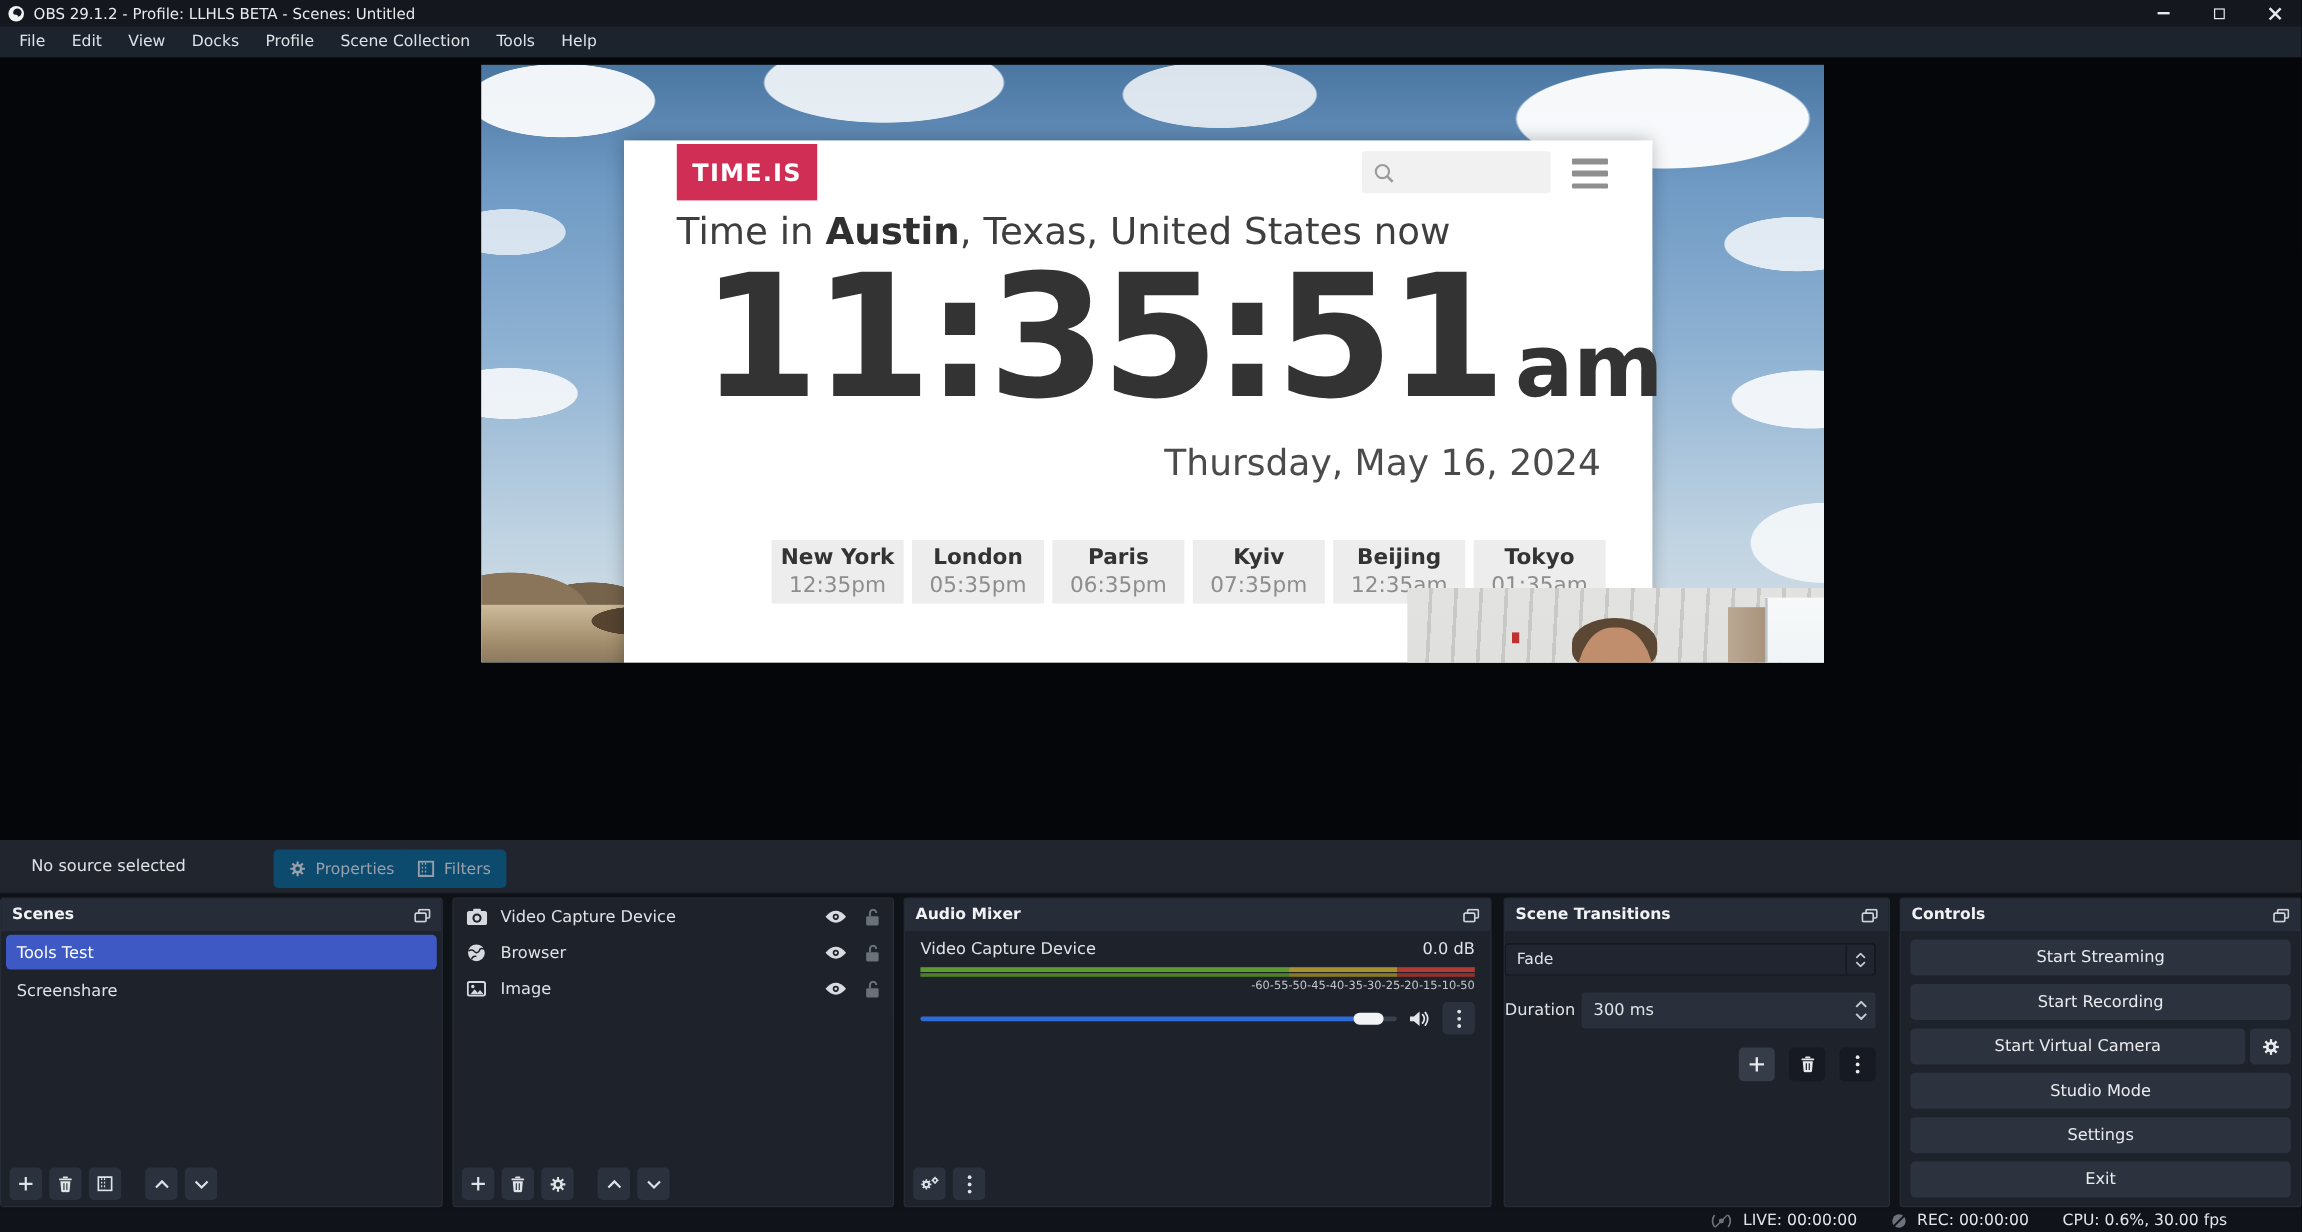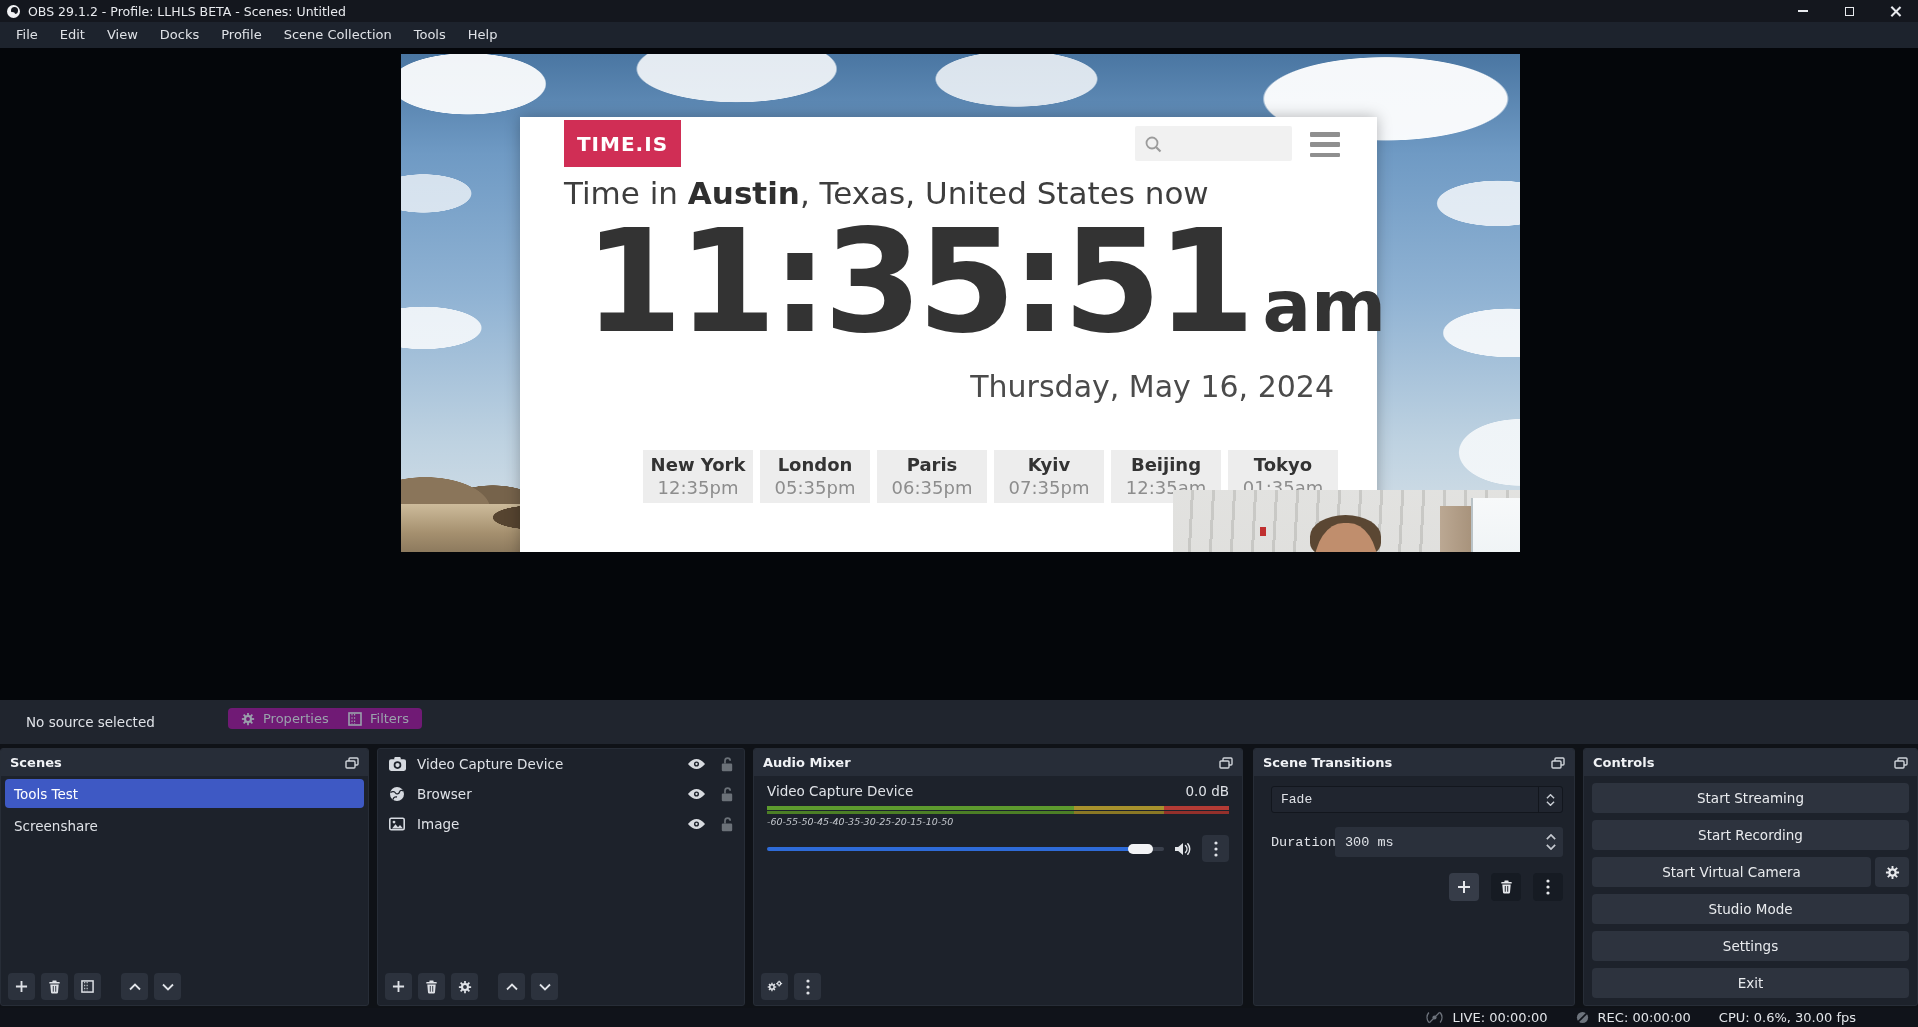--- a/index.html
+++ b/index.html
@@ -85,21 +85,21 @@
   .wc-chair3 { position:absolute; left:0%; top:62%; width:12%; height:38%; background:#41546b; border-radius:4px 4px 0 0; }
   .wc-person-body { position:absolute; left:27%; bottom:-2%; width:46%; height:58%; background:#222938; border-radius:46% 46% 0 0 / 90% 90% 0 0; }
   .wc-hair { position:absolute; left:39.5%; top:13%; width:20.5%; height:22%; background:#5b4733; border-radius:50% 50% 35% 35%; }
   .wc-head { position:absolute; left:40.5%; top:17%; width:18.5%; height:43%; background:#c08e6d; border-radius:46% 46% 42% 42% / 52% 52% 46% 46%; }
   .wc-beard { position:absolute; left:42%; top:38%; width:15.5%; height:20%; background:#4d3c2b; border-radius:28% 28% 46% 46%; }
   .wc-patch { position:absolute; left:44.5%; bottom:2%; width:9%; height:14%; background:#e0751c; border-radius:50% 50% 20% 20%; }
 
   
   .src-toolbar { position:absolute; left:0; top:700px; width:100%; height:44px; background:#20252e; }
   .src-status { position:absolute; left:26px; top:14px; font-size:13.5px; color:#dfe2e7; }
-  .tool-btn { position:absolute; top:8px; height:21px; display:flex; align-items:center; gap:8px; padding:0 13px; background:#701a75; border-radius:4px; color:#9aa1ac; font-size:13px; }
+  .tool-btn { position:absolute; top:8px; height:32px; display:flex; align-items:center; gap:8px; padding:0 13px; background:#0c4a6e; border-radius:4px; color:#9aa1ac; font-size:13px; }
   .btn-properties { left:228px; }
   .btn-filters { left:335px; }
 
   
   .panel { position:absolute; top:748px; height:258px; background:#1d222b; border:1px solid #272d37; border-radius:3px; overflow:hidden; }
   #panel-scenes { left:0; width:369px; }
   #panel-sources { left:377px; width:368px; }
   #panel-mixer { left:753px; width:490px; }
   #panel-transitions { left:1253px; width:322px; }
   #panel-controls { left:1583px; width:335px; }
@@ -118,29 +118,29 @@
   .s-label { margin-left:10px; }
   .row-icons { margin-left:auto; display:flex; gap:15px; align-items:center; }
   .eye { color:#d8dbe0; } .lock { color:#6b7178; }
 
   
   .mixer-body { padding:7px 13px 0 13px; }
   .mx-row1 { display:flex; justify-content:space-between; font-size:13.5px; }
   .mx-meter { margin-top:7px; }
   .mx-bar { height:3.5px; background:linear-gradient(90deg,var(--meter-green,#5d9b2e) 0 66.5%,var(--meter-yellow,#a8922d) 66.5% 86%,var(--meter-red,#b43b35) 86% 100%); }
   .mx-bar.b2 { margin-top:1px; filter:brightness(.82); }
-  .mx-ticks { display:flex; justify-content:flex-start; font-size:9.5px; color:#c2c6cc; margin-top:2px;font-style:italic; }
+  .mx-ticks { display:flex; justify-content:flex-end; font-size:9.5px; color:#c2c6cc; margin-top:2px; }
   .mx-slider-row { display:flex; align-items:center; margin-top:8px; gap:10px; }
   .mx-slider { flex:1; position:relative; height:12px; }
   .mx-track { position:absolute; top:4px; left:0; right:0; height:4px; border-radius:2px; background:linear-gradient(90deg,var(--slider-blue,#2e6bd8) 0 96%,#3a404c 96% 100%); }
   .mx-handle { position:absolute; top:1px; left:91%; width:25px; height:10px; background:#f2f3f5; border-radius:5px; }
   .speaker { color:#e2e5e9; }
 
   
-  .tr-body { padding:10px 11px 0 17px;font-family:Liberation Mono, monospace; }
+  .tr-body { padding:10px 11px 0 0; }
   .tr-combo { height:27px; background:#20252f; border:1px solid #12161d; border-radius:3px; display:flex; align-items:center; font-size:13px; }
   .tr-combo .val { padding-left:9px; flex:1; }
   .tr-combo .spin { width:24px; align-self:stretch; border-left:1px solid #12161d; display:flex; flex-direction:column; align-items:center; justify-content:center; gap:2px; color:#c6cad1; }
   .tr-dur-row { display:flex; align-items:center; margin-top:14px; }
   .tr-dur-label { font-size:13.5px; width:58px; }
   .tr-spin { flex:1; margin-left:6px; height:30px; background:#2a303b; border-radius:3px; display:flex; align-items:center; font-size:13.5px; }
   .tr-spin .val { padding-left:10px; flex:1; }
   .tr-spin .arrows { width:24px; display:flex; flex-direction:column; gap:4px; align-items:center; color:#c6cad1; }
   .tr-buttons { display:flex; justify-content:flex-end; gap:12px; margin-top:16px; }
   .tr-btn { width:30px; height:28px; border-radius:4px; display:flex; align-items:center; justify-content:center; color:#e6e8ec; }

